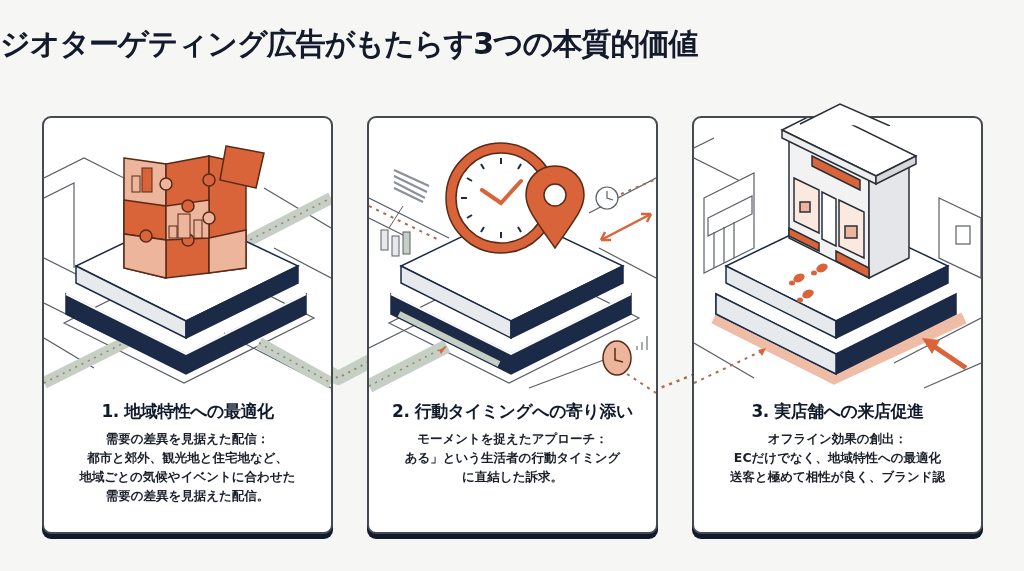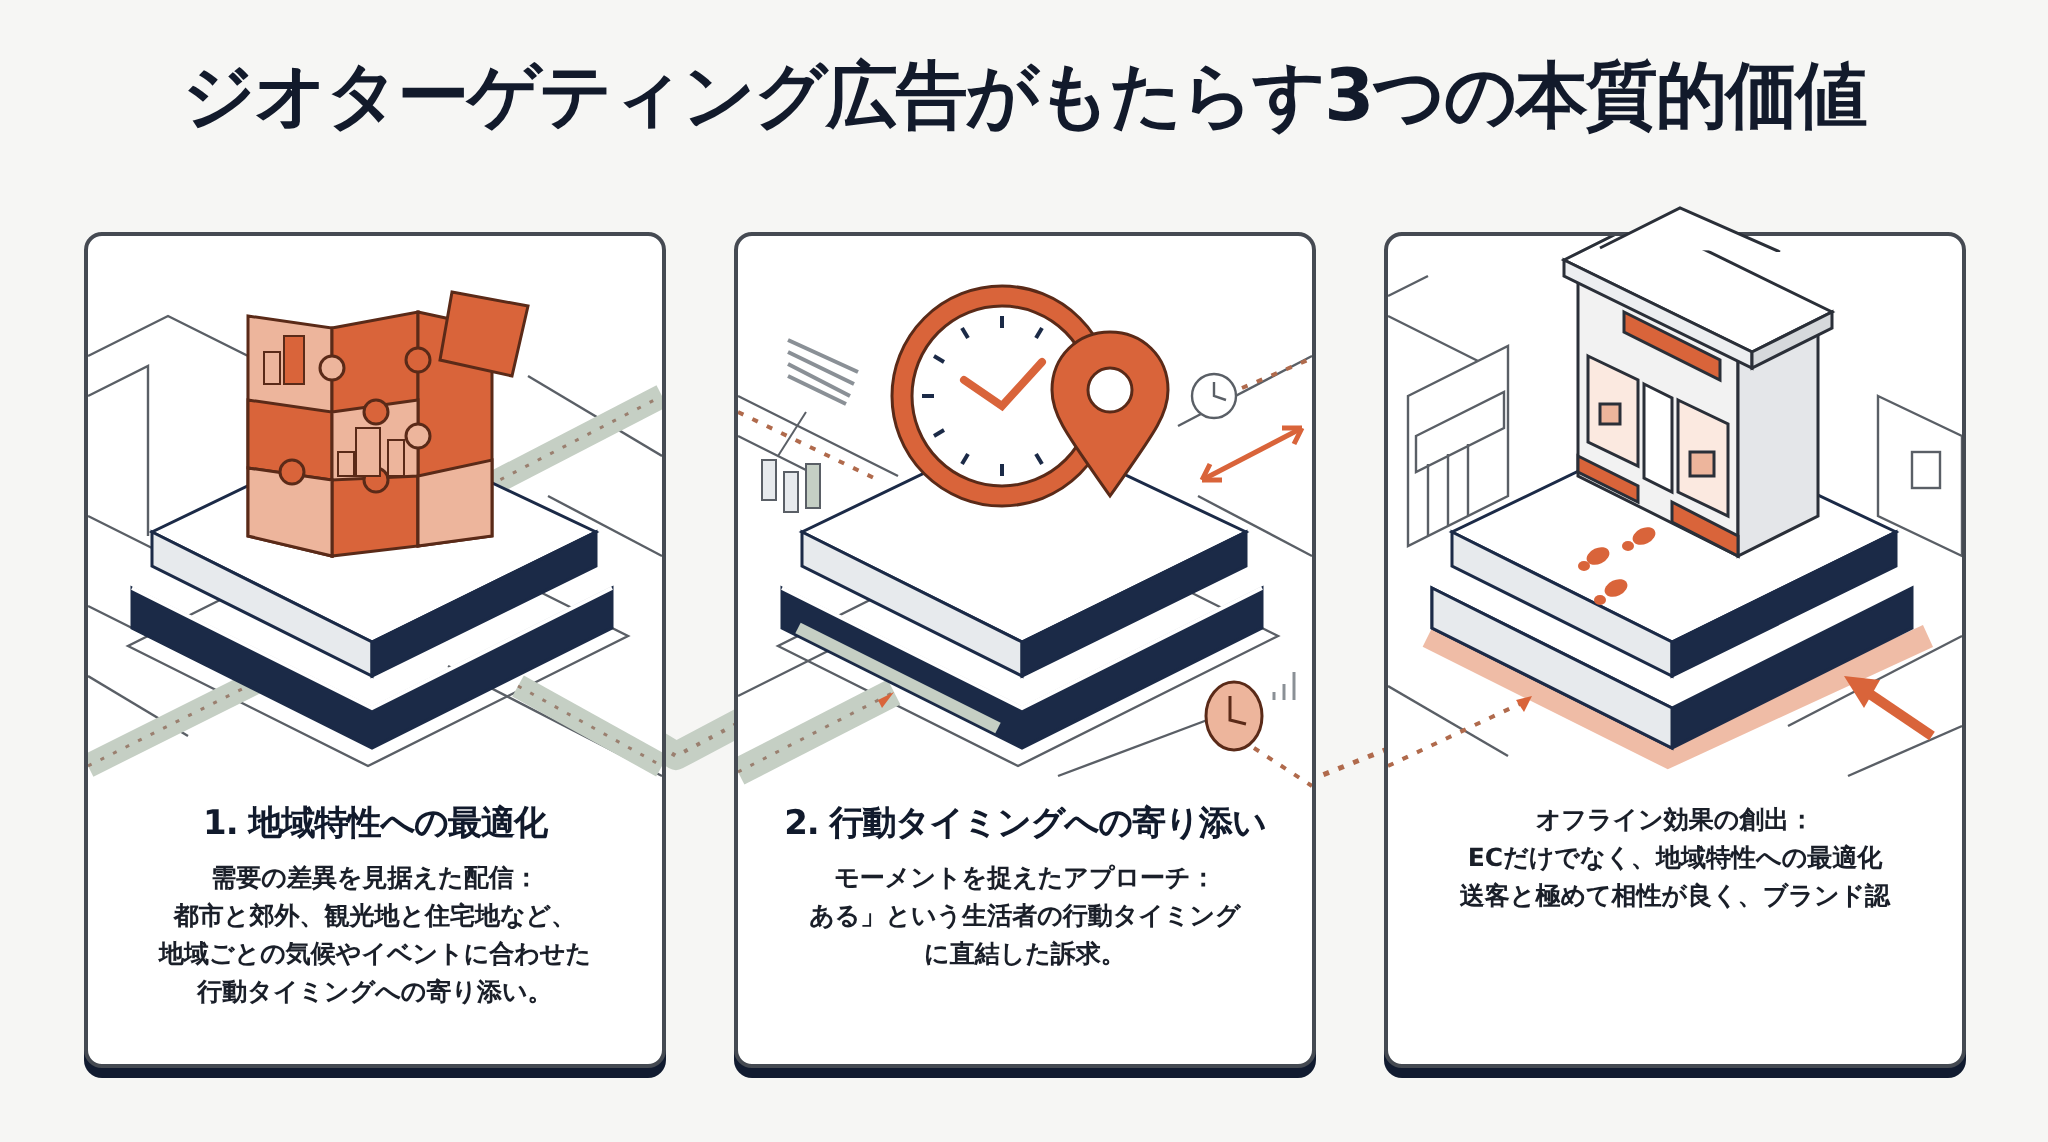--- a/index.html
+++ b/index.html
@@ -5,21 +5,21 @@
   * { box-sizing: border-box; margin: 0; padding: 0; }
   html, body { width: 1024px; height: 571px; overflow: hidden; }
   body {
     background: #f6f6f4;
     font-family: "DejaVu Sans", "Liberation Sans", sans-serif;
     color: #111a2c;
     position: relative;
   }
   .title {
     position: absolute; left: 0; top: 24px; width: 1024px;
-    text-align: center; font-size: 36px; font-weight: 700;
+    font-size: 30px; font-weight: 700;
     color: #121a2b; letter-spacing: -1px;
   }
   .bg-layer { position: absolute; left: 0; top: 0; width: 1024px; height: 571px; }
   .panel {
     position: absolute; top: 116px; width: 291px; height: 418px;
     background: #ffffff;
     border: 2px solid #454a52;
     border-radius: 9px;
     box-shadow: 0 5px 0 #111b30;
     overflow: hidden;
@@ -108,21 +108,21 @@
       <rect x="125" y="108" width="8" height="12"></rect>
       <rect x="150" y="102" width="8" height="18"></rect>
     </g>
   </svg>
   <div class="text-area">
     <div class="panel-title">1. 地域特性への最適化</div>
     <div class="panel-desc">
       <span>需要の差異を見据えた配信：</span>
       <span>都市と郊外、観光地と住宅地など、</span>
       <span>地域ごとの気候やイベントに合わせた</span>
-      <span>行動タイミングへの寄り添い。</span>
+      <span>需要の差異を見据えた配信。</span>
     </div>
   </div>
 </div>
 
 <div class="panel panel-2">
   <svg class="illus" viewBox="0 0 287 280">
     <g stroke="#5a5f66" stroke-width="1.2" fill="none">
       <path d="M0 80 L80 120"></path>
       <path d="M0 100 L40 120"></path>
       <path d="M220 95 L287 60"></path>
@@ -259,20 +259,21 @@
     <g fill="#d9643a">
       <ellipse cx="105" cy="160" rx="6" ry="4" transform="rotate(-25 105 160)"></ellipse>
       <ellipse cx="98" cy="165" rx="3" ry="2.5"></ellipse>
       <ellipse cx="128" cy="150" rx="6" ry="4" transform="rotate(-25 128 150)"></ellipse>
       <ellipse cx="120" cy="155" rx="3" ry="2.5"></ellipse>
       <ellipse cx="114" cy="176" rx="6" ry="4" transform="rotate(-25 114 176)"></ellipse>
       <ellipse cx="106" cy="182" rx="3" ry="2.5"></ellipse>
     </g>
   </svg>
   <div class="text-area">
+    <div class="panel-title">3. 実店舗への来店促進</div>
     <div class="panel-desc">
       <span>オフライン効果の創出：</span>
       <span>ECだけでなく、地域特性への最適化</span>
       <span>送客と極めて相性が良く、ブランド認</span>
     </div>
   </div>
 </div>
 
 <svg class="store-overflow" viewBox="0 0 170 30">
   <path d="M20 28 L60 8 L110 30" fill="#ffffff" stroke="#2a2f38" stroke-width="1.5"></path>

